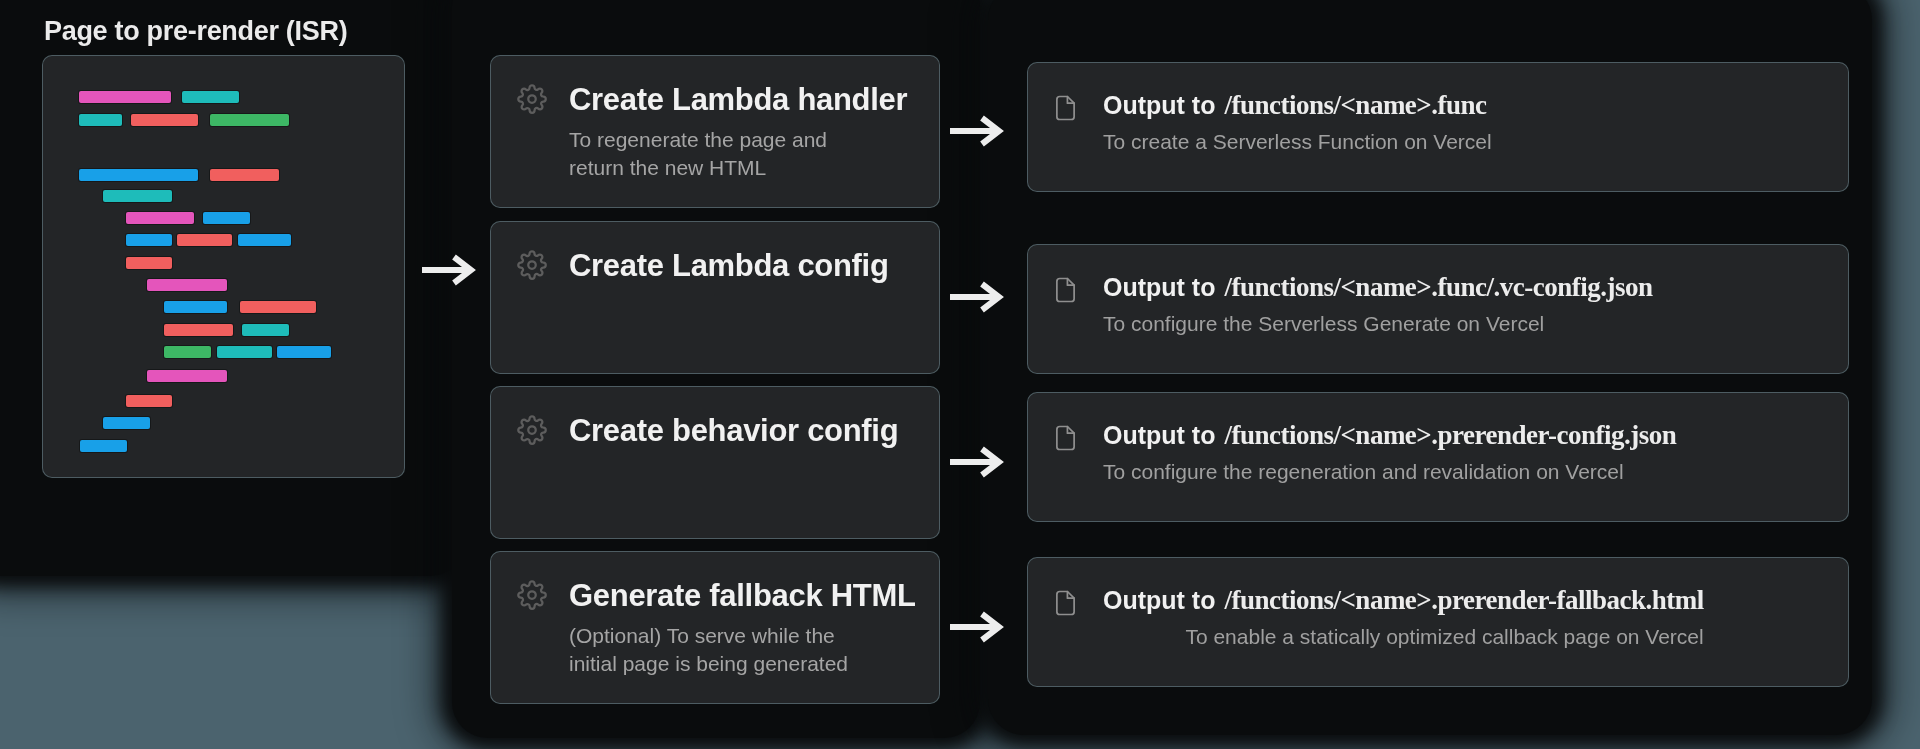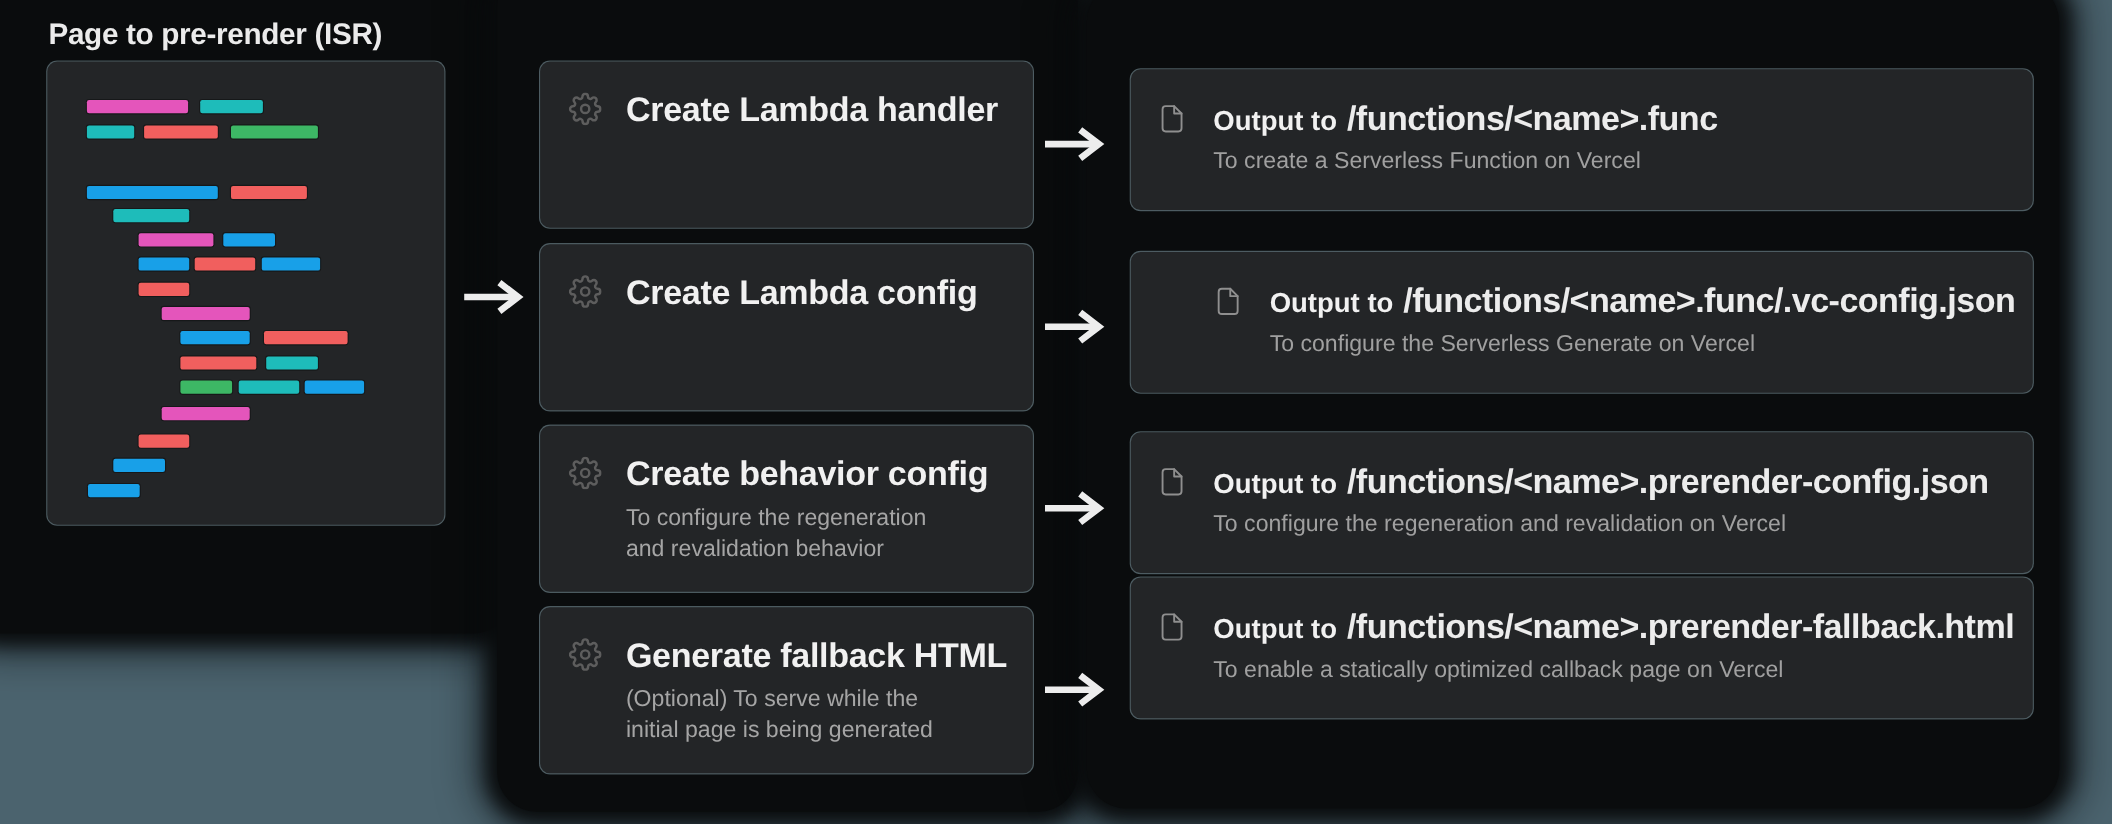--- a/index.html
+++ b/index.html
@@ -29,24 +29,24 @@
   .code-bars{position:absolute;inset:0;}
   .bar{position:absolute;height:12px;border-radius:2px;box-shadow:0 0 0 1px rgba(0,0,0,.35);}
 
   .step-card{left:490px;width:450px;height:153px;display:flex;padding:27px 20px 0 26px;gap:22px;}
   .step-1{top:55px;}.step-2{top:221px;}.step-3{top:386px;}.step-4{top:551px;}
   .step-icon{flex:0 0 30px;color:#5d5d5d;margin-top:1px;}
   .step-title{font-size:31px;font-weight:bold;color:#f1f1f1;line-height:34px;letter-spacing:-.3px;}
   .step-desc{margin-top:9px;font-size:21px;line-height:28px;color:#a5a5a5;white-space:pre-line;}
 
   .output-card{left:1027px;width:822px;height:130px;display:flex;padding:27px 16px 0 26px;gap:26px;}
-  .out-1{top:62px;}.out-2{top:228px;justify-content:flex-end;}.out-3{top:392px;}.out-4{top:524px;}
+  .out-1{top:62px;}.out-2{top:244px;}.out-3{top:392px;}.out-4{top:557px;text-align:right;}
   .file-icon{flex:0 0 23px;color:#8f8f8f;margin-top:4px;}
   .output-title{font-size:25px;font-weight:bold;color:#f1f1f1;line-height:30px;}
-  .output-path{font-family:Liberation Sans, sans-serif;font-size:31px;font-weight:bold;color:#ececec;margin-left:9px;letter-spacing:-.5px;}
+  .output-path{font-family:Liberation Serif, serif;font-size:27px;font-weight:bold;color:#ececec;margin-left:9px;letter-spacing:-.5px;}
   .output-desc{margin-top:9px;font-size:21px;color:#a0a0a0;}
 
   .arrow{position:absolute;width:62px;height:34px;color:#ededed;}
   .arrow-main{left:420px;top:253px;}
   .arrow-r1{left:948px;top:114px;}
   .arrow-r2{left:948px;top:280px;}
   .arrow-r3{left:948px;top:445px;}
   .arrow-r4{left:948px;top:610px;}
 </style>
 </head>
@@ -112,42 +112,42 @@
     <polyline points="34,4 51,17 34,30" stroke="currentColor" stroke-width="6" fill="none"></polyline>
   </svg>
 
   <div class="card step-card step-1">
     <svg class="step-icon" width="30" height="30" viewBox="0 0 24 24" fill="none" stroke="currentColor" stroke-width="1.8" stroke-linecap="round" stroke-linejoin="round">
         <circle cx="12" cy="12" r="3"></circle>
         <path d="M19.4 15a1.65 1.65 0 0 0 .33 1.82l.06.06a2 2 0 0 1 0 2.83 2 2 0 0 1-2.83 0l-.06-.06a1.65 1.65 0 0 0-1.82-.33 1.65 1.65 0 0 0-1 1.51V21a2 2 0 0 1-2 2 2 2 0 0 1-2-2v-.09A1.65 1.65 0 0 0 9 19.4a1.65 1.65 0 0 0-1.82.33l-.06.06a2 2 0 0 1-2.83 0 2 2 0 0 1 0-2.83l.06-.06a1.65 1.65 0 0 0 .33-1.82 1.65 1.65 0 0 0-1.51-1H3a2 2 0 0 1-2-2 2 2 0 0 1 2-2h.09A1.65 1.65 0 0 0 4.6 9a1.65 1.65 0 0 0-.33-1.82l-.06-.06a2 2 0 0 1 0-2.83 2 2 0 0 1 2.83 0l.06.06a1.65 1.65 0 0 0 1.82.33H9a1.65 1.65 0 0 0 1-1.51V3a2 2 0 0 1 2-2 2 2 0 0 1 2 2v.09a1.65 1.65 0 0 0 1 1.51 1.65 1.65 0 0 0 1.82-.33l.06-.06a2 2 0 0 1 2.83 0 2 2 0 0 1 0 2.83l-.06.06a1.65 1.65 0 0 0-.33 1.82V9a1.65 1.65 0 0 0 1.51 1H21a2 2 0 0 1 2 2 2 2 0 0 1-2 2h-.09a1.65 1.65 0 0 0-1.51 1z"></path>
       </svg>
     <div>
       <div class="step-title">Create Lambda handler</div>
+      <div class="step-desc">To regenerate the page and
+return the new HTML</div>
     </div>
   </div>
 
   <div class="card step-card step-2">
     <svg class="step-icon" width="30" height="30" viewBox="0 0 24 24" fill="none" stroke="currentColor" stroke-width="1.8" stroke-linecap="round" stroke-linejoin="round">
         <circle cx="12" cy="12" r="3"></circle>
         <path d="M19.4 15a1.65 1.65 0 0 0 .33 1.82l.06.06a2 2 0 0 1 0 2.83 2 2 0 0 1-2.83 0l-.06-.06a1.65 1.65 0 0 0-1.82-.33 1.65 1.65 0 0 0-1 1.51V21a2 2 0 0 1-2 2 2 2 0 0 1-2-2v-.09A1.65 1.65 0 0 0 9 19.4a1.65 1.65 0 0 0-1.82.33l-.06.06a2 2 0 0 1-2.83 0 2 2 0 0 1 0-2.83l.06-.06a1.65 1.65 0 0 0 .33-1.82 1.65 1.65 0 0 0-1.51-1H3a2 2 0 0 1-2-2 2 2 0 0 1 2-2h.09A1.65 1.65 0 0 0 4.6 9a1.65 1.65 0 0 0-.33-1.82l-.06-.06a2 2 0 0 1 0-2.83 2 2 0 0 1 2.83 0l.06.06a1.65 1.65 0 0 0 1.82.33H9a1.65 1.65 0 0 0 1-1.51V3a2 2 0 0 1 2-2 2 2 0 0 1 2 2v.09a1.65 1.65 0 0 0 1 1.51 1.65 1.65 0 0 0 1.82-.33l.06-.06a2 2 0 0 1 2.83 0 2 2 0 0 1 0 2.83l-.06.06a1.65 1.65 0 0 0-.33 1.82V9a1.65 1.65 0 0 0 1.51 1H21a2 2 0 0 1 2 2 2 2 0 0 1-2 2h-.09a1.65 1.65 0 0 0-1.51 1z"></path>
       </svg>
     <div>
       <div class="step-title">Create Lambda config</div>
     </div>
   </div>
 
   <div class="card step-card step-3">
     <svg class="step-icon" width="30" height="30" viewBox="0 0 24 24" fill="none" stroke="currentColor" stroke-width="1.8" stroke-linecap="round" stroke-linejoin="round">
         <circle cx="12" cy="12" r="3"></circle>
         <path d="M19.4 15a1.65 1.65 0 0 0 .33 1.82l.06.06a2 2 0 0 1 0 2.83 2 2 0 0 1-2.83 0l-.06-.06a1.65 1.65 0 0 0-1.82-.33 1.65 1.65 0 0 0-1 1.51V21a2 2 0 0 1-2 2 2 2 0 0 1-2-2v-.09A1.65 1.65 0 0 0 9 19.4a1.65 1.65 0 0 0-1.82.33l-.06.06a2 2 0 0 1-2.83 0 2 2 0 0 1 0-2.83l.06-.06a1.65 1.65 0 0 0 .33-1.82 1.65 1.65 0 0 0-1.51-1H3a2 2 0 0 1-2-2 2 2 0 0 1 2-2h.09A1.65 1.65 0 0 0 4.6 9a1.65 1.65 0 0 0-.33-1.82l-.06-.06a2 2 0 0 1 0-2.83 2 2 0 0 1 2.83 0l.06.06a1.65 1.65 0 0 0 1.82.33H9a1.65 1.65 0 0 0 1-1.51V3a2 2 0 0 1 2-2 2 2 0 0 1 2 2v.09a1.65 1.65 0 0 0 1 1.51 1.65 1.65 0 0 0 1.82-.33l.06-.06a2 2 0 0 1 2.83 0 2 2 0 0 1 0 2.83l-.06.06a1.65 1.65 0 0 0-.33 1.82V9a1.65 1.65 0 0 0 1.51 1H21a2 2 0 0 1 2 2 2 2 0 0 1-2 2h-.09a1.65 1.65 0 0 0-1.51 1z"></path>
       </svg>
     <div>
       <div class="step-title">Create behavior config</div>
-      <div class="step-desc">To configure the regeneration
-and revalidation behavior</div>
     </div>
   </div>
 
   <div class="card step-card step-4">
     <svg class="step-icon" width="30" height="30" viewBox="0 0 24 24" fill="none" stroke="currentColor" stroke-width="1.8" stroke-linecap="round" stroke-linejoin="round">
         <circle cx="12" cy="12" r="3"></circle>
         <path d="M19.4 15a1.65 1.65 0 0 0 .33 1.82l.06.06a2 2 0 0 1 0 2.83 2 2 0 0 1-2.83 0l-.06-.06a1.65 1.65 0 0 0-1.82-.33 1.65 1.65 0 0 0-1 1.51V21a2 2 0 0 1-2 2 2 2 0 0 1-2-2v-.09A1.65 1.65 0 0 0 9 19.4a1.65 1.65 0 0 0-1.82.33l-.06.06a2 2 0 0 1-2.83 0 2 2 0 0 1 0-2.83l.06-.06a1.65 1.65 0 0 0 .33-1.82 1.65 1.65 0 0 0-1.51-1H3a2 2 0 0 1-2-2 2 2 0 0 1 2-2h.09A1.65 1.65 0 0 0 4.6 9a1.65 1.65 0 0 0-.33-1.82l-.06-.06a2 2 0 0 1 0-2.83 2 2 0 0 1 2.83 0l.06.06a1.65 1.65 0 0 0 1.82.33H9a1.65 1.65 0 0 0 1-1.51V3a2 2 0 0 1 2-2 2 2 0 0 1 2 2v.09a1.65 1.65 0 0 0 1 1.51 1.65 1.65 0 0 0 1.82-.33l.06-.06a2 2 0 0 1 2.83 0 2 2 0 0 1 0 2.83l-.06.06a1.65 1.65 0 0 0-.33 1.82V9a1.65 1.65 0 0 0 1.51 1H21a2 2 0 0 1 2 2 2 2 0 0 1-2 2h-.09a1.65 1.65 0 0 0-1.51 1z"></path>
       </svg>
     <div>
       <div class="step-title">Generate fallback HTML</div>

